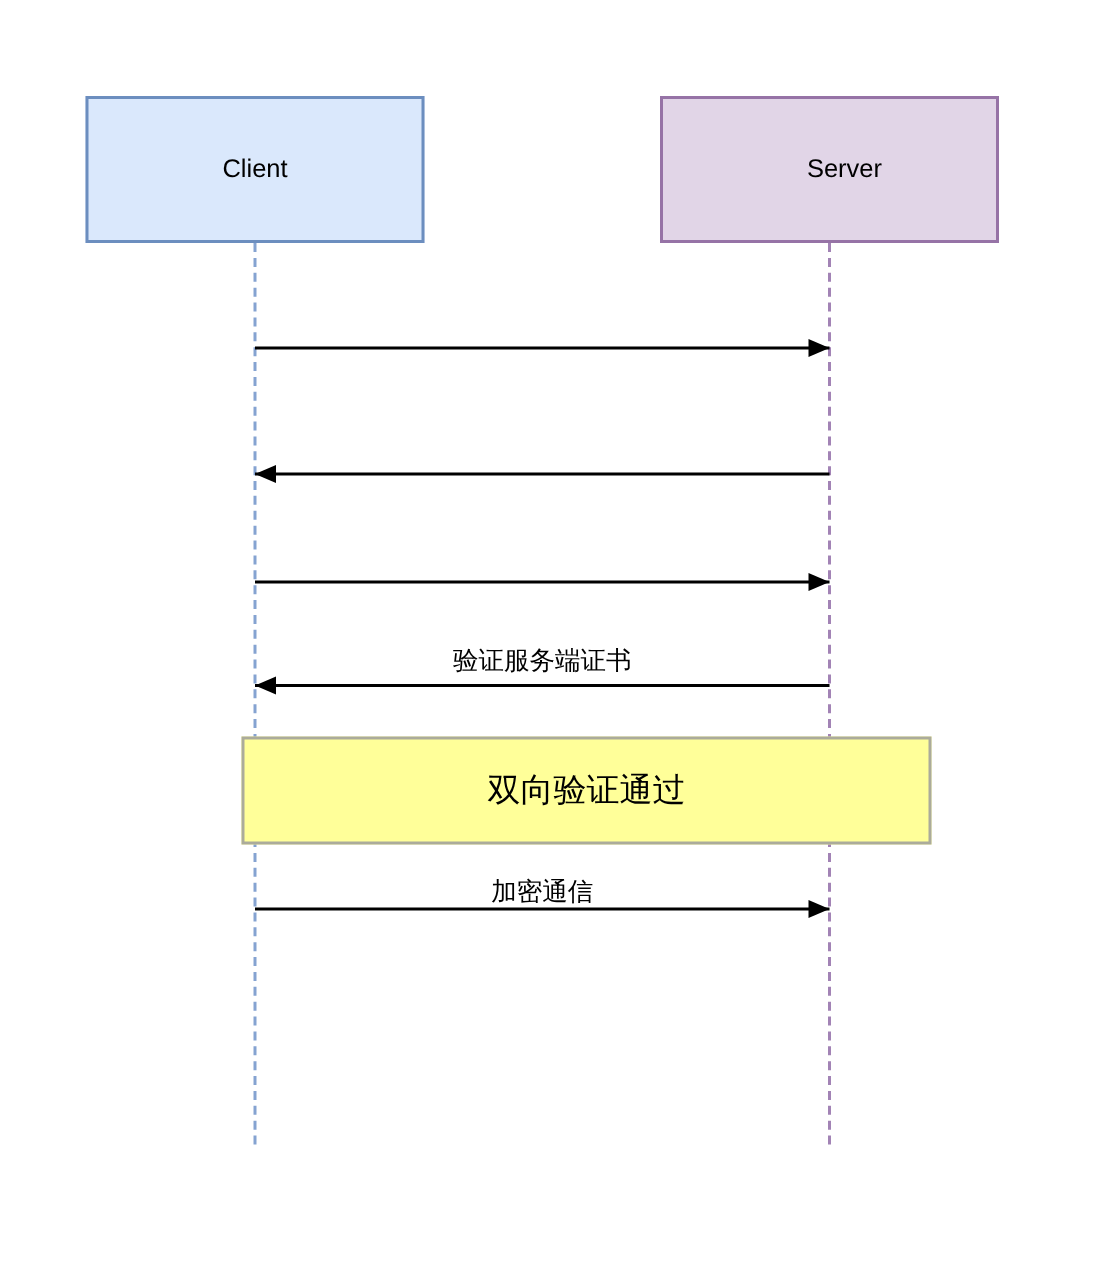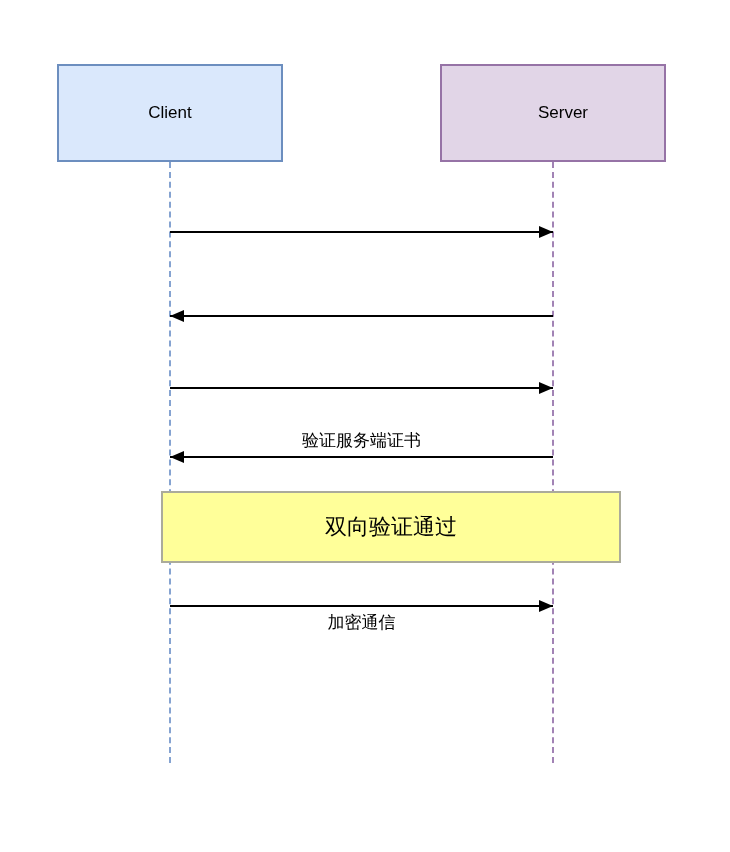--- a/index.html
+++ b/index.html
@@ -138,18 +138,18 @@
 
   <div class="msg-label" style="top:430px">验证服务端证书</div>
   <div class="msg-line left" style="top:456px">
     <span class="arrowhead"></span>
   </div>
 
   <div class="note">
     <span>双向验证通过</span>
   </div>
 
-  <div class="msg-label" style="top:612px">加密通信</div>
+  <div class="msg-label" style="top:584px">加密通信</div>
   <div class="msg-line right" style="top:605px">
     <span class="arrowhead"></span>
   </div>
 
 </div>
 
 </body></html>

